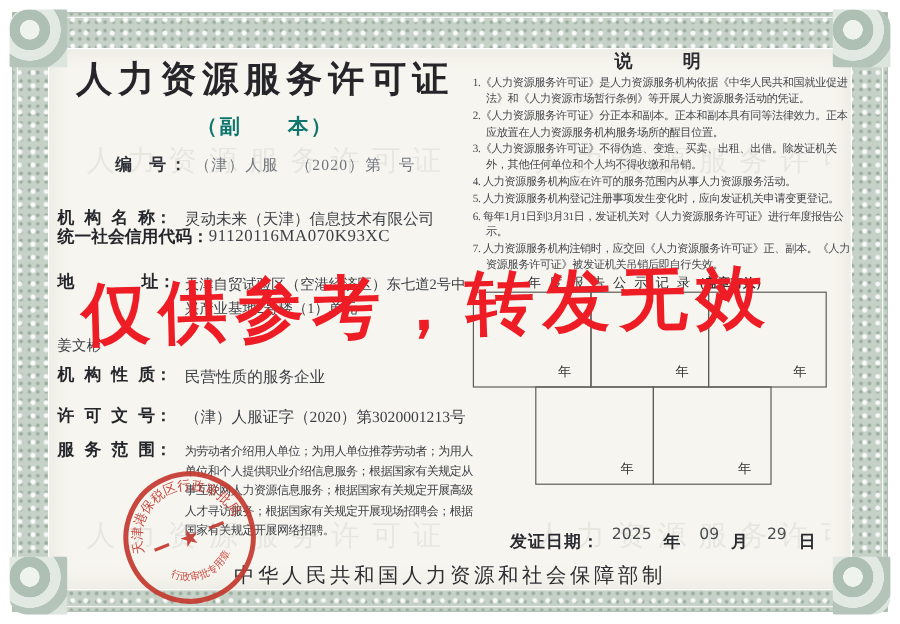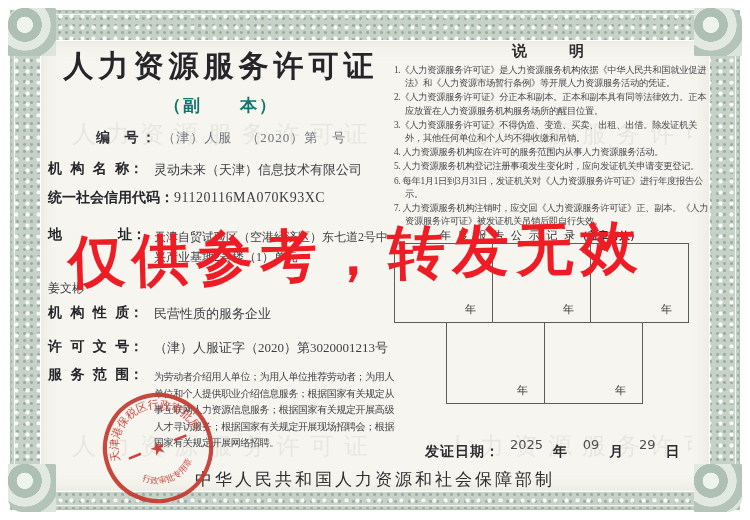--- a/index.html
+++ b/index.html
@@ -83,21 +83,21 @@
   <div class="ghost g1">人力资源服务许可证　　人力资源服务许可证</div>
   <div class="ghost g2">人力资源服务许可证　　人力资源服务许可证</div>
 
   <div class="title">人力资源服务许可证</div>
   <div class="subtitle">（副　　本）</div>
   <div class="numrow">
     <span class="lbl">编 号：</span>
     <span class="val">（津）人服　（2020）第　号</span>
   </div>
 
-  <div class="row" style="top:160px">
+  <div class="row" style="top:173px">
     <span class="lbl">机 构 名 称：</span>
     <span class="val">灵动未来（天津）信息技术有限公司</span>
   </div>
   <div class="row" style="top:189px">
     <span class="lbl">统一社会信用代码：</span>
     <span class="val code">91120116MA070K93XC</span>
   </div>
   <div class="row" style="top:226px">
     <span class="lbl">地　　　　址：</span>
     <span class="val wrap">天津自贸试验区（空港经济区）东七道2号中兴产业基地2号楼（1）单元</span>

